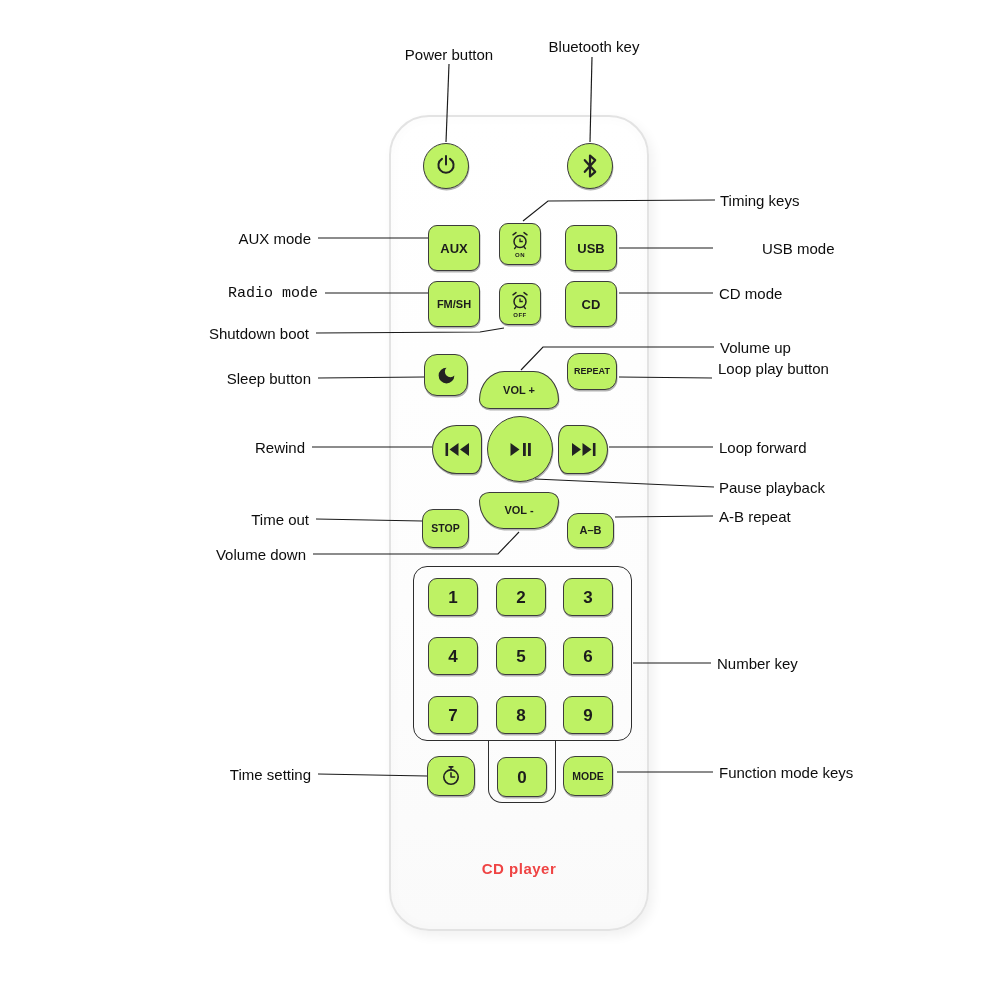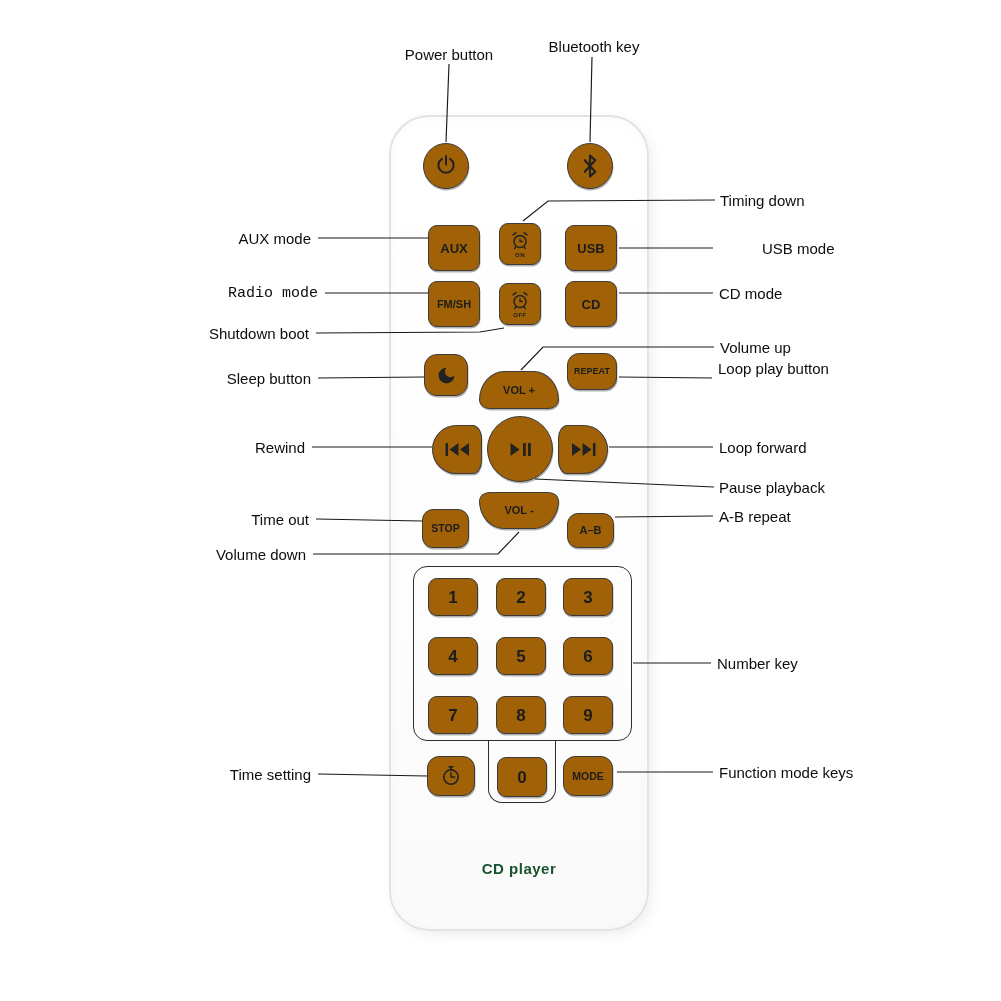--- a/index.html
+++ b/index.html
@@ -25,21 +25,21 @@
   
   svg.lines { position:absolute; left:0; top:0; }
   svg.lines polyline {
     fill:none; stroke:#1a1a1a; stroke-width:1.15px;
   }
 
   
   .btn {
     position:absolute;
     display:flex; flex-direction:column; align-items:center; justify-content:center;
-    background:#a16207;
+    background:#bef264;
     border:1.8px solid #3c3c3c;
     border-radius:9px;
     font-weight:bold;
     color:#1c1c1c;
     box-shadow: 0.5px 1.5px 0 rgba(0,0,0,0.3);
     cursor:pointer;
     text-align:center;
     line-height:1;
   }
   .circle { border-radius:50%; }
@@ -65,21 +65,21 @@
     color:#0d0d0d;
     white-space:nowrap;
     transform:translateY(-50%);
   }
   .lab-left  { text-align:right; }
   .lab-top   { transform:translate(-50%,-50%); }
 
   .product {
     position:absolute; left:389px; top:860px; width:260px;
     text-align:center; font-weight:bold; font-size:15px; letter-spacing:0.5px;
-    color:#14532d;
+    color:#ef4444;
   }
 </style>
 </head>
 <body>
 
 <div class="stage">
 
   <div class="remote"></div>
 
   <svg class="lines" width="1001" height="1001">
@@ -223,21 +223,21 @@
 
   <div class="label lab-left" style="right:690px;top:238px;">AUX mode</div>
   <div class="label lab-left" style="right:683px;top:293px;font-family:Liberation Mono, monospace;">Radio mode</div>
   <div class="label lab-left" style="right:692px;top:333px;">Shutdown boot</div>
   <div class="label lab-left" style="right:690px;top:378px;">Sleep button</div>
   <div class="label lab-left" style="right:696px;top:447px;">Rewind</div>
   <div class="label lab-left" style="right:692px;top:519px;">Time out</div>
   <div class="label lab-left" style="right:695px;top:554px;">Volume down</div>
   <div class="label lab-left" style="right:690px;top:774px;">Time setting</div>
 
-  <div class="label" style="left:720px;top:200px;">Timing down</div>
+  <div class="label" style="left:720px;top:200px;">Timing keys</div>
   <div class="label" style="left:746px;top:248px;margin-left:16px;">USB mode</div>
   <div class="label" style="left:719px;top:293px;">CD mode</div>
   <div class="label" style="left:720px;top:347px;">Volume up</div>
   <div class="label" style="left:718px;top:368px;">Loop play button</div>
   <div class="label" style="left:719px;top:447px;">Loop forward</div>
   <div class="label" style="left:719px;top:487px;">Pause playback</div>
   <div class="label" style="left:719px;top:516px;">A-B repeat</div>
   <div class="label" style="left:717px;top:663px;">Number key</div>
   <div class="label" style="left:719px;top:772px;">Function mode keys</div>
 

